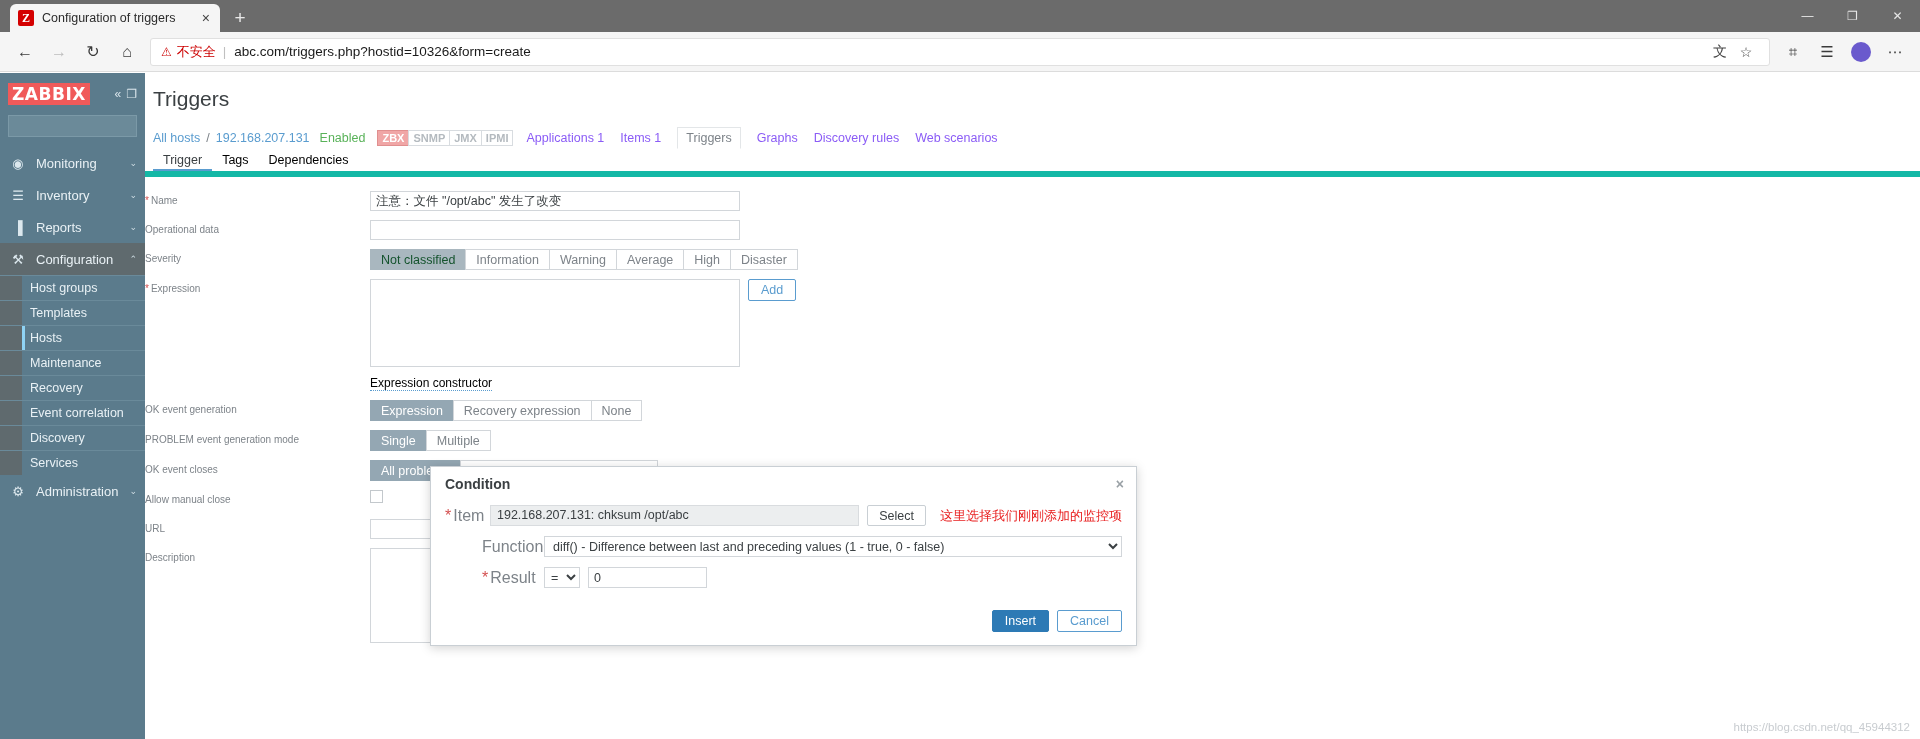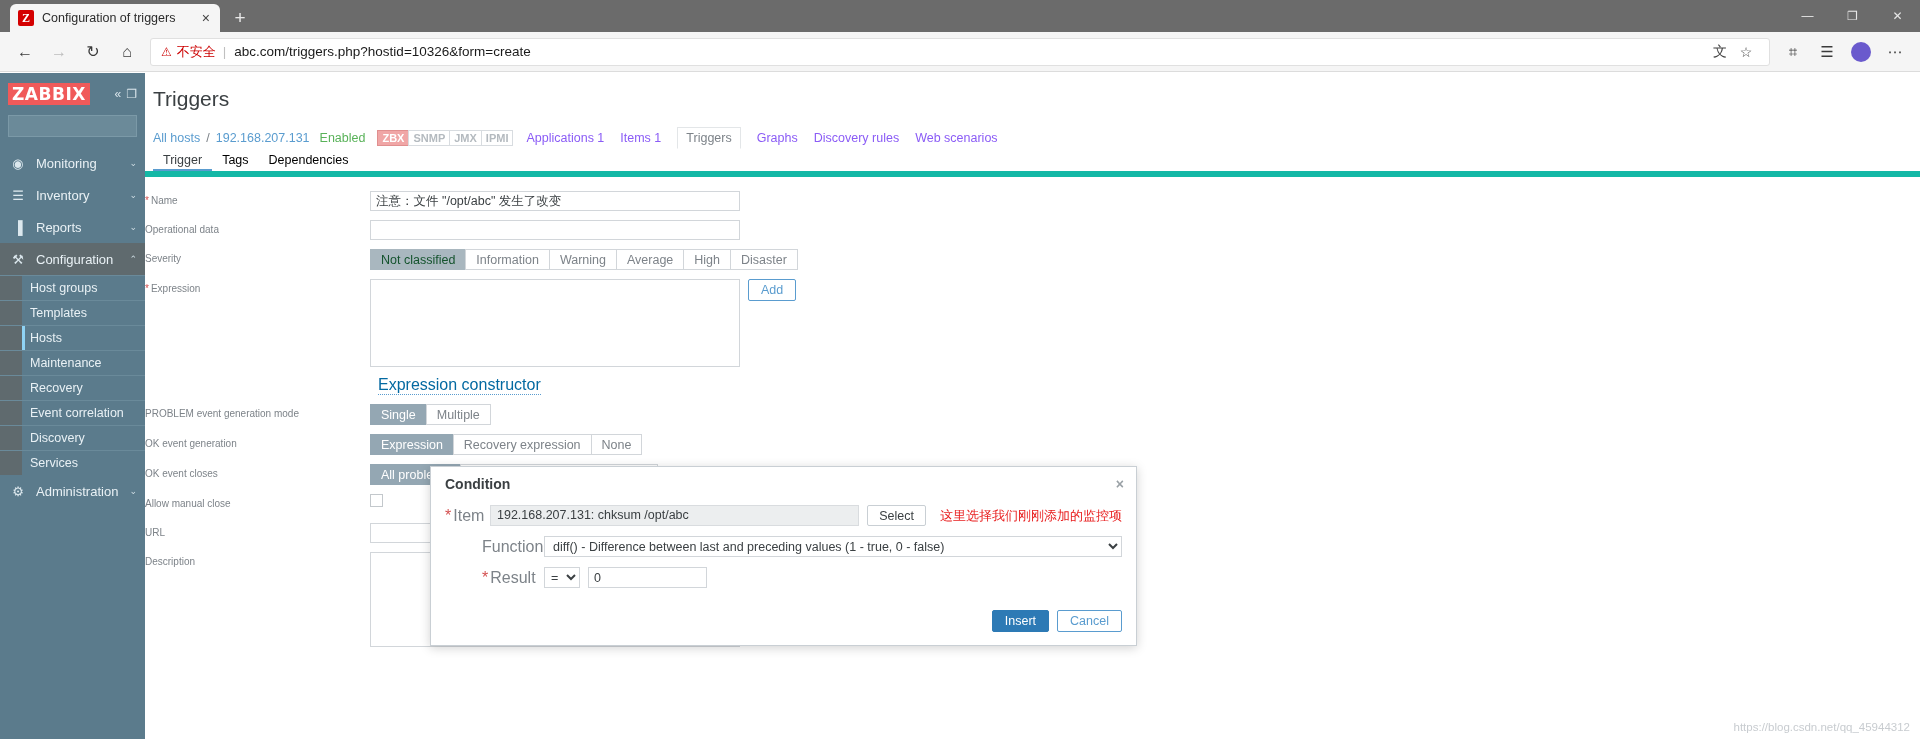--- a/index.html
+++ b/index.html
@@ -197,21 +197,21 @@
   .btn.primary { background: #2d7ab5; border-color: #2d7ab5; color: #fff; }
   .seg { display: flex; }
   .seg span {
     font-size: 12.5px; color: #7d8389; background: #fff;
     border: 1px solid #d2d6da; border-right: 0; padding: 2px 10px;
     height: 21px; line-height: 16px; cursor: pointer;
   }
   .seg span:last-child { border-right: 1px solid #d2d6da; }
   .seg span.on { background: #a9b7bf; color: #14532d; border-color: #a9b7bf; }
   .seg.dark span.on { background: #94a7b3; color: #fff; border-color: #94a7b3; }
-  .link-sm { font-size: 16px; color: #0369a1; text-decoration: none; cursor: pointer; border-bottom: 1px dotted #5a9ccf; margin-left: 8px; }
+  .link-sm { font-size: 12px; color: #000000; text-decoration: none; cursor: pointer; border-bottom: 1px dotted #5a9ccf; }
   .chk { width: 13px; height: 13px; border: 1px solid #c3c8cc; background: #fff; cursor: pointer; }
   textarea.descbox {
     width: 370px; height: 95px; border: 1px solid #d2d6da; resize: none;
     font-size: 12.5px; padding: 4px 5px; outline: none;
     font-family: "Liberation Sans", sans-serif;
   }
 
   
   .modal {
     position: absolute; left: 430px; top: 466px; width: 707px;
@@ -454,41 +454,41 @@
             <button class="btn" style="margin-left:8px;">Add</button>
           </div>
         </div>
 
         <div class="frow">
           <div class="flabel"></div>
           <a class="link-sm">Expression constructor</a>
         </div>
 
         <div class="frow">
-          <div class="flabel">PROBLEM event generation mode</div>
-          <div class="fctl">
-            <div class="seg dark">
-              <span class="on">Single</span>
-              <span>Multiple</span>
-            </div>
-          </div>
-        </div>
-
-        <div class="frow">
           <div class="flabel">OK event generation</div>
           <div class="fctl">
             <div class="seg dark">
               <span class="on">Expression</span>
               <span>Recovery expression</span>
               <span>None</span>
             </div>
           </div>
         </div>
 
         <div class="frow">
+          <div class="flabel">PROBLEM event generation mode</div>
+          <div class="fctl">
+            <div class="seg dark">
+              <span class="on">Single</span>
+              <span>Multiple</span>
+            </div>
+          </div>
+        </div>
+
+        <div class="frow">
           <div class="flabel">OK event closes</div>
           <div class="fctl">
             <div class="seg dark">
               <span class="on">All problems</span>
               <span>All problems if tag values match</span>
             </div>
           </div>
         </div>
 
         <div class="frow">

